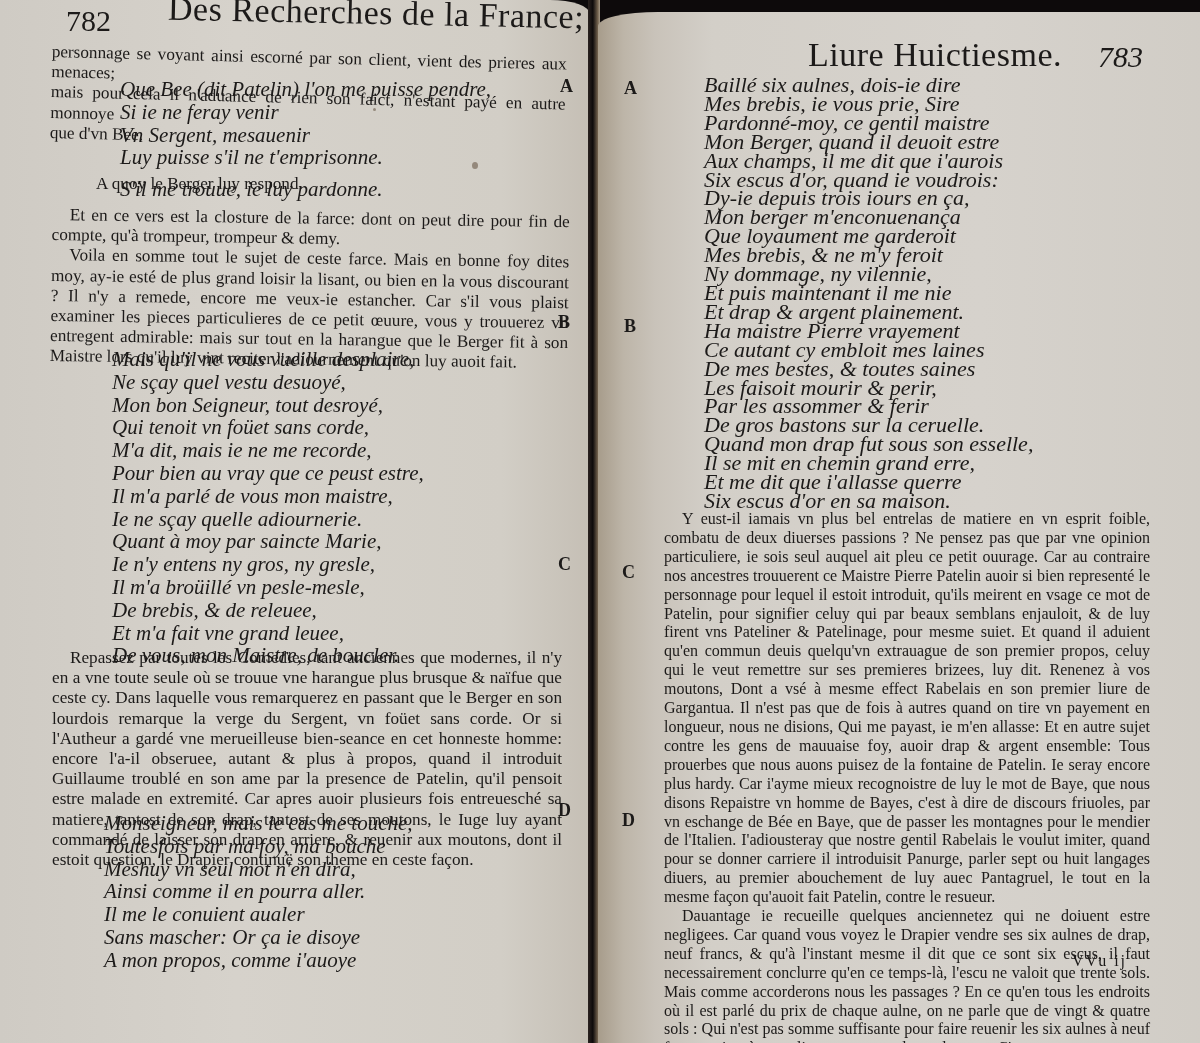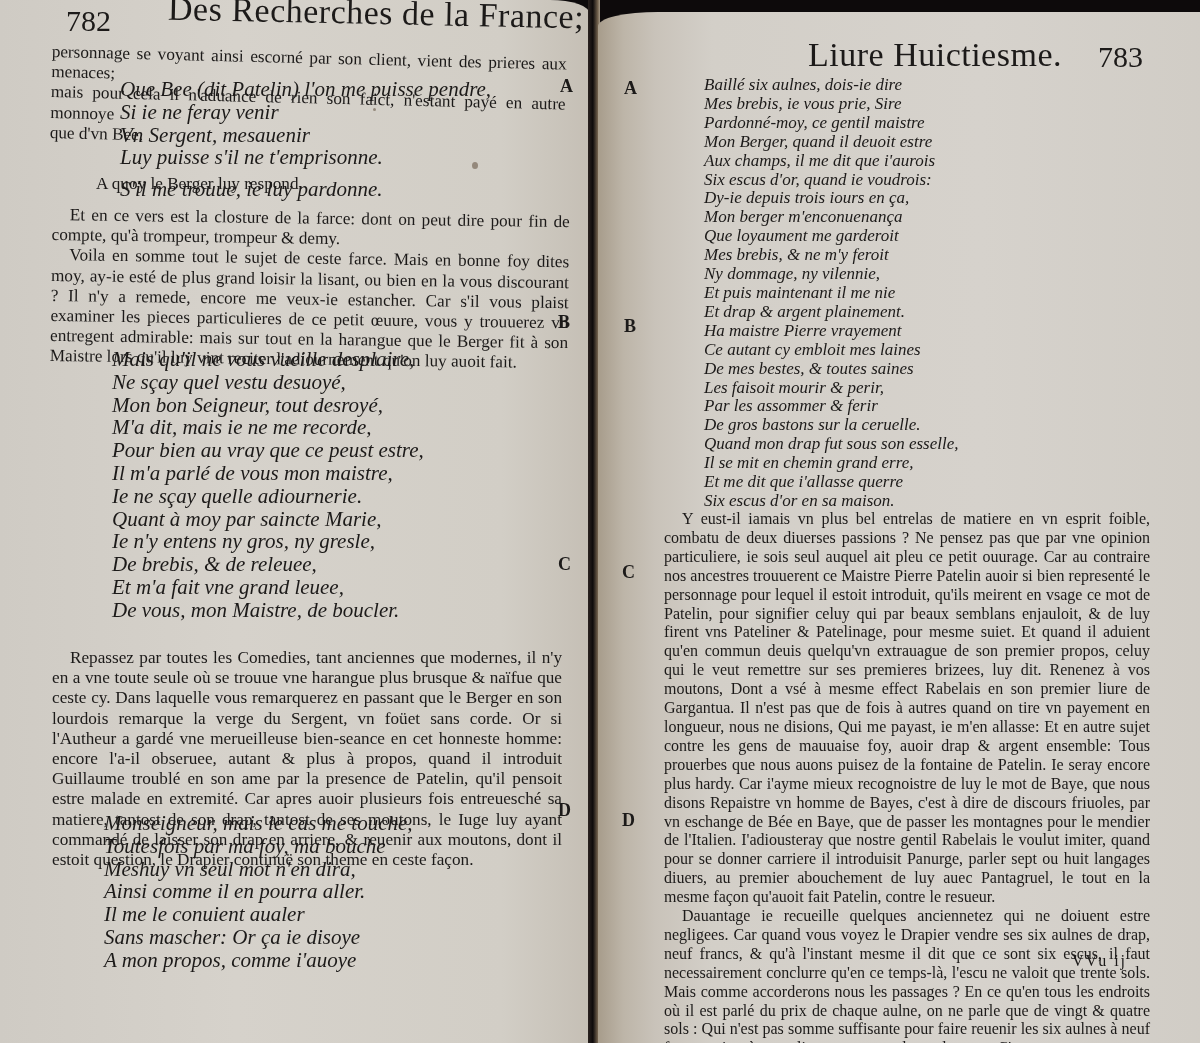--- a/index.html
+++ b/index.html
@@ -72,26 +72,28 @@
 
   <div class="prose" style="left:52px; top:205px; width:518px; transform:rotate(0.8deg); transform-origin:left top;">
     <p class="indent">Et en ce vers est la closture de la farce: dont on peut dire pour fin de compte, qu'à trompeur, trompeur &amp; demy.</p>
     <p class="indent">Voila en somme tout le sujet de ceste farce. Mais en bonne foy dites moy, ay-ie esté de plus grand loisir la lisant, ou bien en la vous discourant ? Il n'y a remede, encore me veux-ie estancher. Car s'il vous plaist examiner les pieces particulieres de ce petit œuure, vous y trouuerez vn entregent admirable: mais sur tout en la harangue que le Berger fit à son Maistre lors qu'il luy vint reciter l'adiournement qu'on luy auoit fait.</p>
   </div>
 
   <div class="verse" style="left:112px; top:348px;">
     <div>Mais qu'il ne vous vueille desplaire,</div>
     <div>Ne sçay quel vestu desuoyé,</div>
     <div>Mon bon Seigneur, tout desroyé,</div>
+    <div>Qui tenoit vn foüet sans corde,</div>
     <div>M'a dit, mais ie ne me recorde,</div>
     <div>Pour bien au vray que ce peust estre,</div>
     <div>Il m'a parlé de vous mon maistre,</div>
     <div>Ie ne sçay quelle adiournerie.</div>
     <div>Quant à moy par saincte Marie,</div>
     <div>Ie n'y entens ny gros, ny gresle,</div>
+    <div>Il m'a broüillé vn pesle-mesle,</div>
     <div>De brebis, &amp; de releuee,</div>
     <div>Et m'a fait vne grand leuee,</div>
     <div>De vous, mon Maistre, de boucler.</div>
   </div>
 
   <div class="prose" style="left:52px; top:648px; width:510px;">
     <p class="indent">Repassez par toutes les Comedies, tant anciennes que modernes, il n'y en a vne toute seule où se trouue vne harangue plus brusque &amp; naïfue que ceste cy. Dans laquelle vous remarquerez en passant que le Berger en son lourdois remarque la verge du Sergent, vn foüet sans corde. Or si l'Autheur a gardé vne merueilleuse bien-seance en cet honneste homme: encore l'a-il obseruee, autant &amp; plus à propos, quand il introduit Guillaume troublé en son ame par la presence de Patelin, qu'il pensoit estre malade en extremité. Car apres auoir plusieurs fois entreuesché sa matiere, tantost de son drap, tantost de ses moutons, le Iuge luy ayant commandé de laisser son drap en arriere, &amp; reuenir aux moutons, dont il estoit question, le Drapier continuë son theme en ceste façon.</p>
   </div>
 
   <div class="verse" style="left:104px; top:812px;">
@@ -110,23 +112,23 @@
   <div class="margin-letter" style="left:558px; top:800px;">D</div>
 
   <div class="stain" style="left:472px; top:162px; width:6px; height:7px;"></div>
   <div class="stain" style="left:373px; top:108px; width:3px; height:3px;"></div>
 </div>
 
 <div class="gutter"></div>
 
 <div class="page page-right">
   <div class="running-head head-title" style="left:210px; top:24px;">Liure Huictiesme.</div>
-  <div class="running-head folio" style="left:500px; top:28px;">783</div>
+  <div class="running-head folio" style="left:500px; top:28px;font-style:italic;">783</div>
 
-  <div class="verse" style="left:106px; top:64px; line-height:18.9px; font-size:17px;">
+  <div class="verse" style="left:106px; top:64px; line-height:18.9px; font-size:22px;">
     <div>Baillé six aulnes, dois-ie dire</div>
     <div>Mes brebis, ie vous prie, Sire</div>
     <div>Pardonné-moy, ce gentil maistre</div>
     <div>Mon Berger, quand il deuoit estre</div>
     <div>Aux champs, il me dit que i'aurois</div>
     <div>Six escus d'or, quand ie voudrois:</div>
     <div>Dy-ie depuis trois iours en ça,</div>
     <div>Mon berger m'enconuenança</div>
     <div>Que loyaument me garderoit</div>
     <div>Mes brebis, &amp; ne m'y feroit</div>

